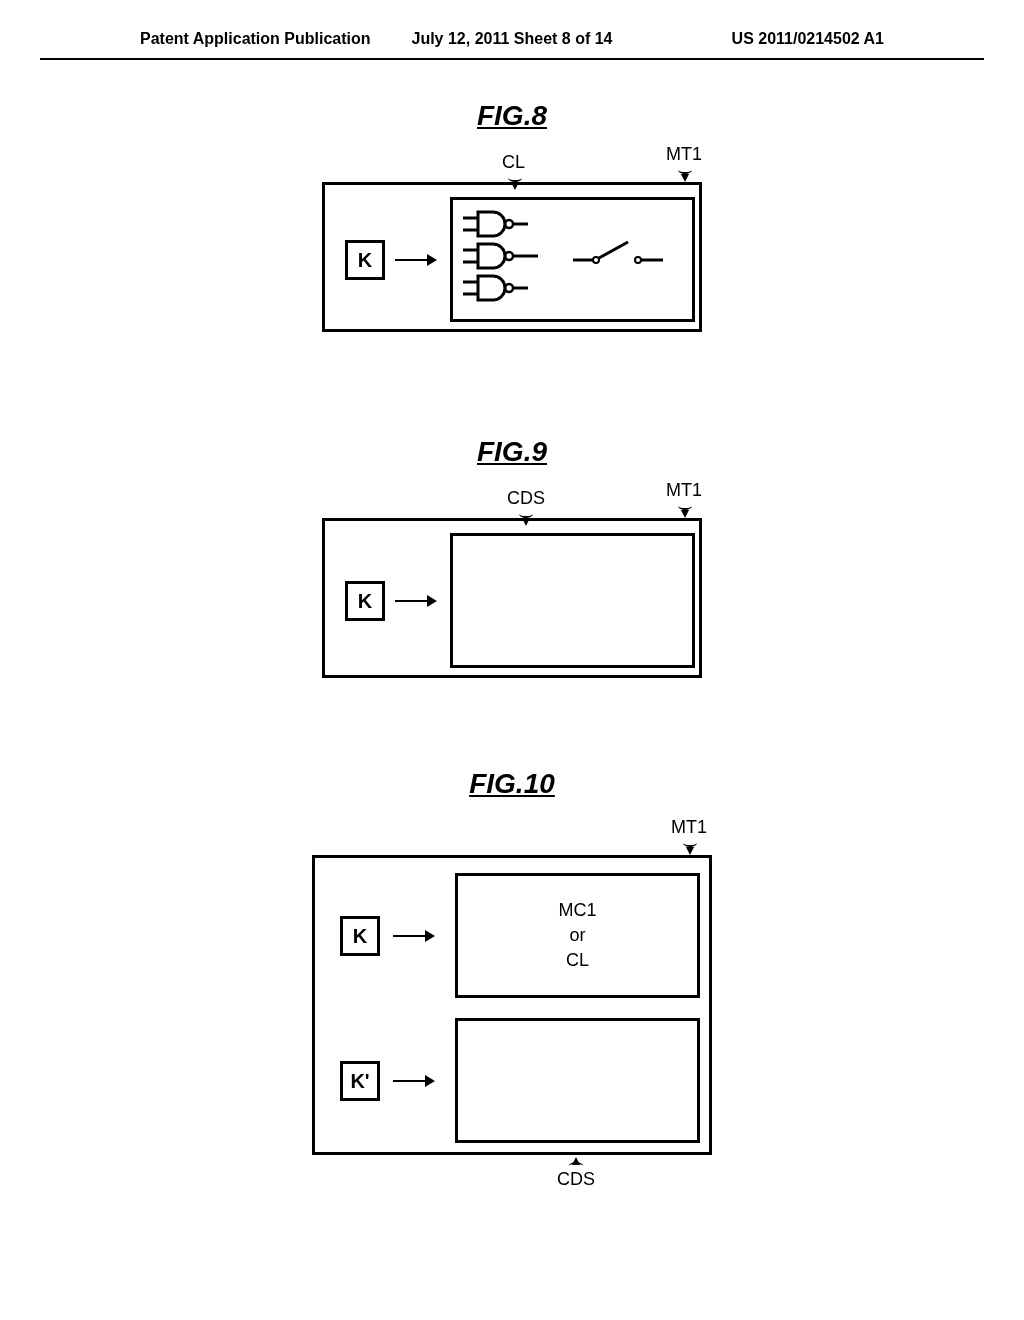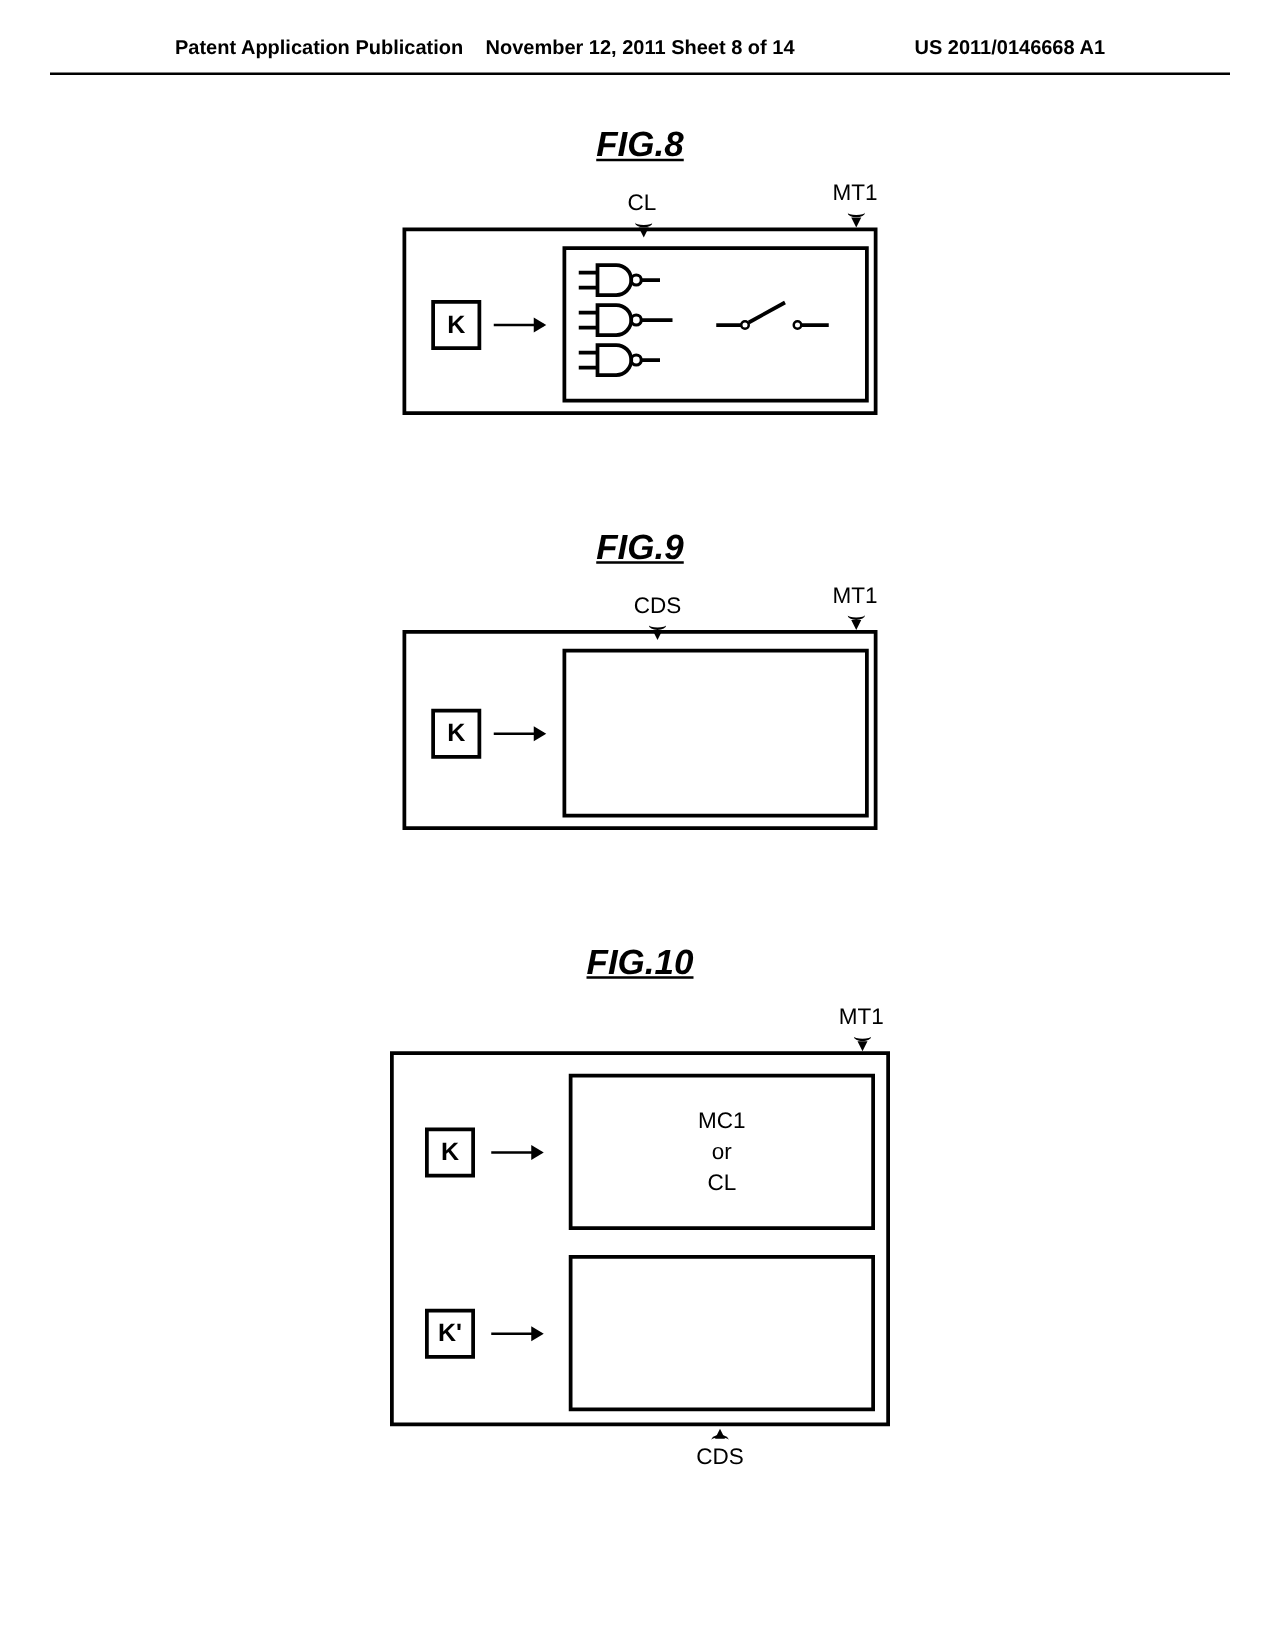--- a/index.html
+++ b/index.html
@@ -214,22 +214,22 @@
       position: absolute;
       top: 0;
       left: 0;
     }
   </style>
 </head>
 <body>
 
 <div class="header">
   <div class="header-left">Patent Application Publication</div>
-  <div class="header-center">November 12, 2011  Sheet 8 of 14</div>
-  <div class="header-right">US 2011/0146668 A1</div>
+  <div class="header-center">July 12, 2011  Sheet 8 of 14</div>
+  <div class="header-right">US 2011/0214502 A1</div>
 </div>
 
 <div class="figure-container">
 
   <div class="fig-title">FIG.8</div>
   <div class="diagram" style="margin-top:30px;">
     <div class="label-cl">
       <span>CL</span>
       <div class="curve-mark" style="top:22px; left:6px;"></div>
       <div class="down-pointer" style="top:30px; left:9px;"></div>
@@ -266,21 +266,21 @@
           <line x1="120" y1="60" x2="140" y2="60" stroke="#000" stroke-width="3"></line>
           <circle cx="143" cy="60" r="3" fill="none" stroke="#000" stroke-width="2"></circle>
           <line x1="146" y1="58" x2="175" y2="42" stroke="#000" stroke-width="3"></line>
           <circle cx="185" cy="60" r="3" fill="none" stroke="#000" stroke-width="2"></circle>
           <line x1="188" y1="60" x2="210" y2="60" stroke="#000" stroke-width="3"></line>
         </svg>
       </div>
     </div>
   </div>
 
-  <div class="fig-title" style="margin-top:10px;font-style:italic;">FIG.9</div>
+  <div class="fig-title" style="margin-top:24px;font-style:italic;">FIG.9</div>
   <div class="diagram" style="margin-top:30px;">
     <div class="label-cds">
       <span>CDS</span>
       <div class="curve-mark" style="top:22px; left:12px;"></div>
       <div class="down-pointer" style="top:30px; left:15px;"></div>
     </div>
     <div class="label-mt1">
       <span>MT1</span>
       <div class="curve-mark" style="top:22px; left:12px;"></div>
       <div class="down-pointer" style="top:30px; left:15px;"></div>

